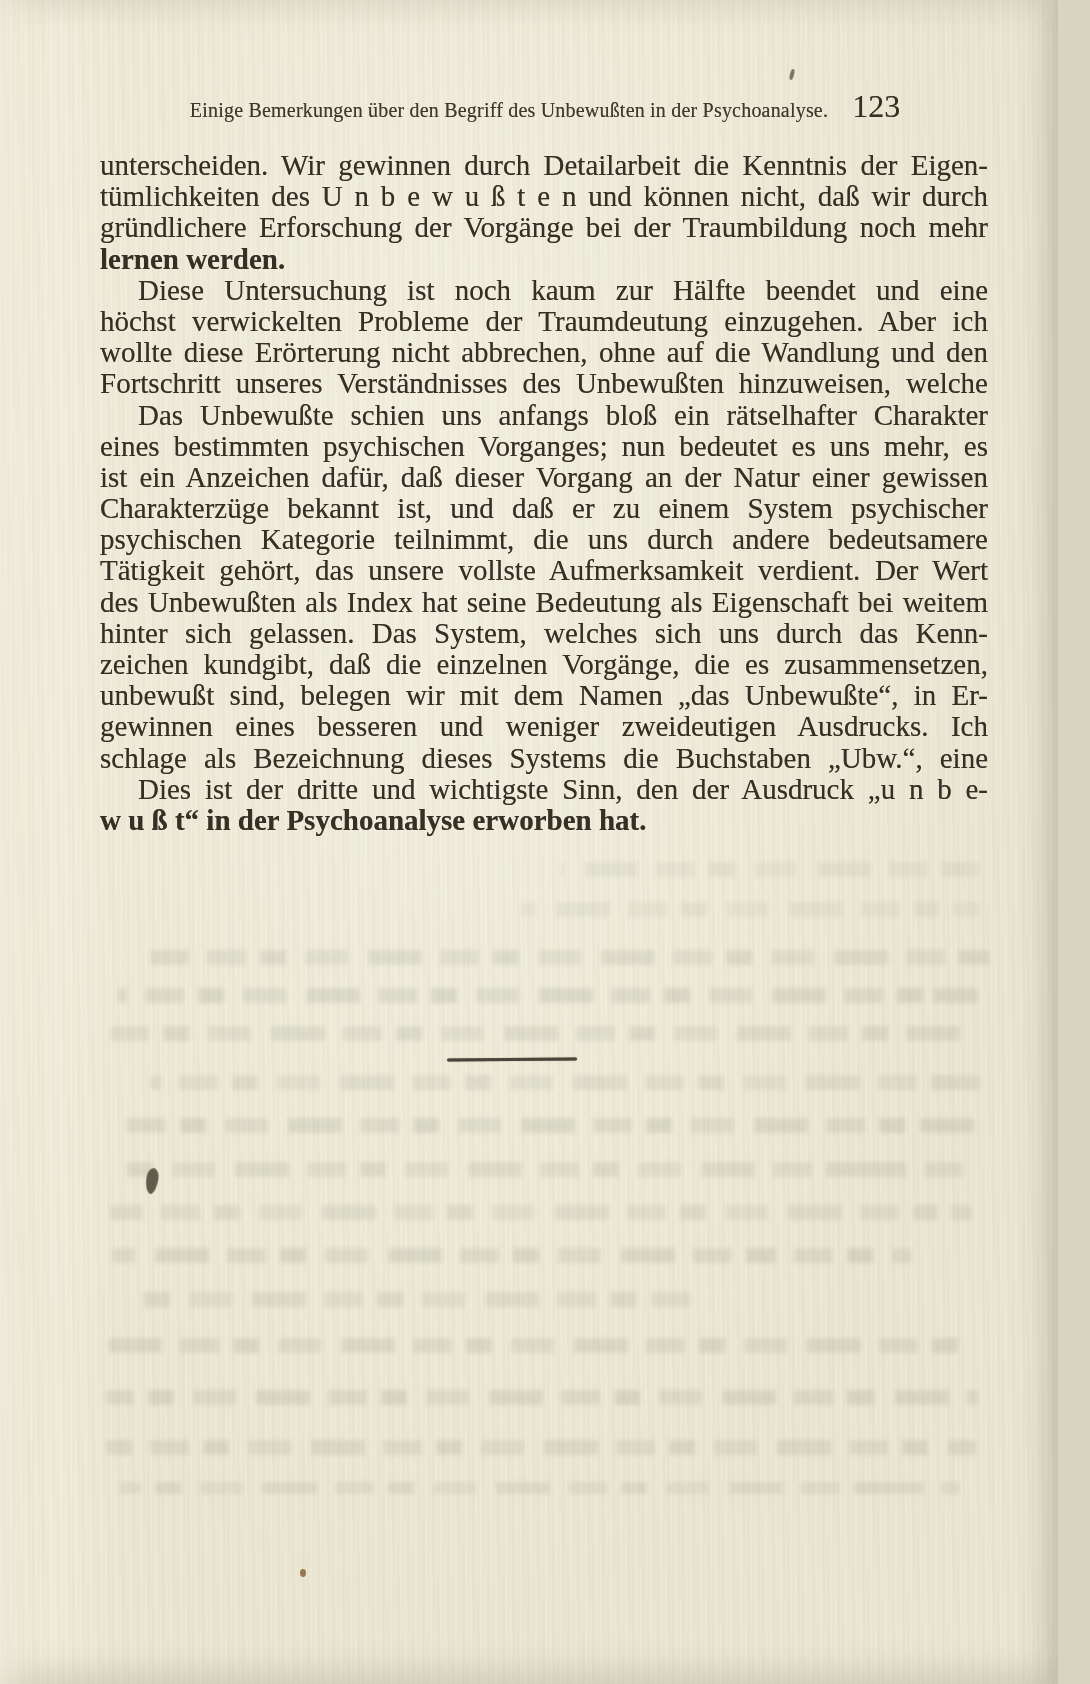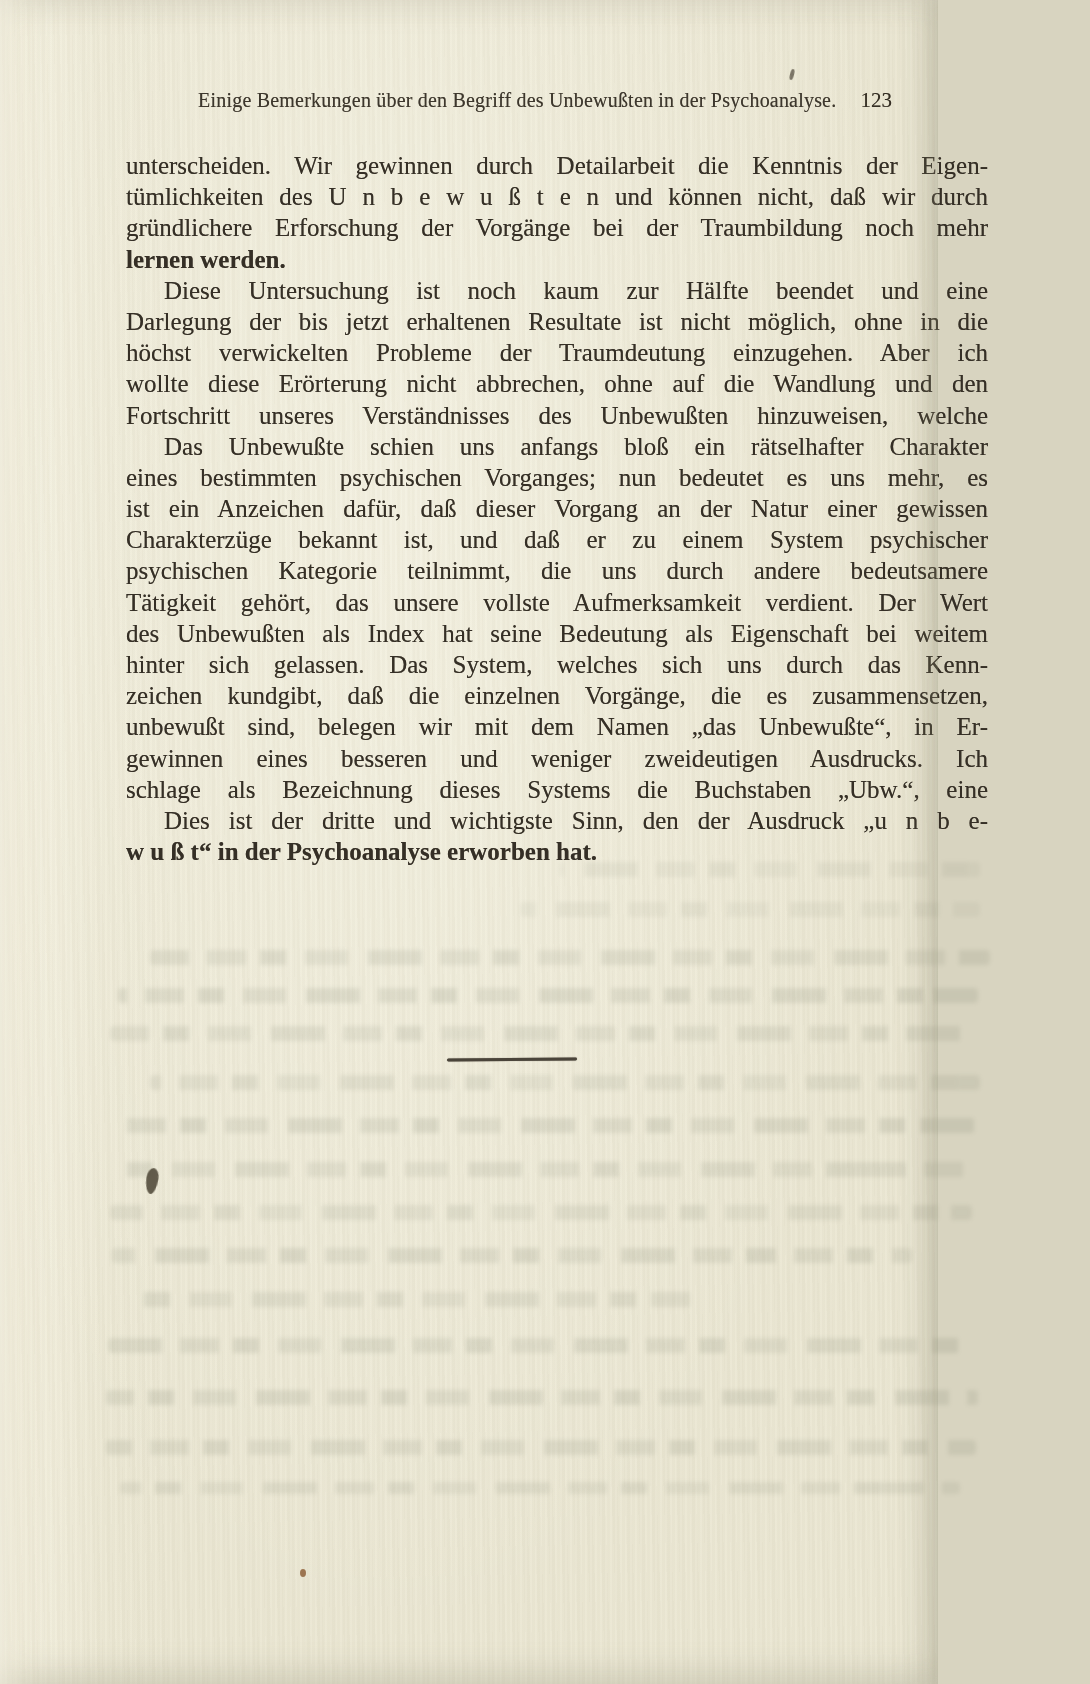--- a/index.html
+++ b/index.html
@@ -3,21 +3,21 @@
 <meta charset="utf-8">
 <style>
   html,body{margin:0;padding:0;}
   body{
     width:1090px;height:1684px;
     font-family:"Liberation Serif",serif;
     background:#d8d4c0;
     overflow:hidden;
   }
   .page{
-    position:relative;width:938px;height:1684px;
+    position:relative;width:1058px;height:1684px;
     background:
       repeating-linear-gradient(90deg, rgba(255,255,255,0.04) 0 2px, rgba(150,145,120,0.03) 2px 5px),
       repeating-linear-gradient(88deg, rgba(255,255,252,0.03) 0 7px, rgba(140,135,110,0.02) 7px 13px),
       radial-gradient(ellipse at 42% 30%, rgba(255,253,242,0.45), rgba(255,253,242,0) 68%),
       linear-gradient(90deg, #e7e2cc 0%, #f0ecda 5%, #ebe7d3 11%, #eae6d2 18%),
       #eae6d2;
   }
   .page::after{
     content:"";position:absolute;inset:0;pointer-events:none;
     box-shadow:
@@ -29,32 +29,31 @@
   .running-header{
     position:absolute;top:88px;left:100px;width:890px;
     display:flex;justify-content:center;align-items:baseline;gap:24px;
     white-space:nowrap;
   }
   .running-header .title{
     font-size:20px;color:#3d372d;letter-spacing:0.2px;
     text-shadow:0 0 0.5px rgba(50,42,30,0.5);
   }
   .running-header .pagenum{
-    font-size:21px;color:#352f25;
+    font-size:32px;color:#352f25;
     text-shadow:0 0 0.5px rgba(50,42,30,0.5);
   }
   .body-text{
     position:absolute;top:150px;left:100px;width:888px;
     color:#352f26;
   }
   .line{
-    font-size:25px;line-height:31.2px;height:31.2px;overflow:hidden;
+    font-size:29px;line-height:31.2px;height:31.2px;overflow:hidden;
     text-align:justify;text-align-last:justify;
     text-shadow:0 0 0.5px rgba(45,38,26,0.55);
-    margin-left:26px;
   }
   .line.indent{text-indent:38px;}
   .line.last{text-align-last:left;font-weight:bold;}
   .divider{
     position:absolute;left:447px;top:1058px;width:130px;height:3px;
     background:#4a443a;border-radius:2px;transform:rotate(-0.5deg);
     box-shadow:0 0 1px rgba(60,52,40,0.6);
   }
   
   .bleed{
@@ -90,21 +89,20 @@
     <span class="title">Einige Bemerkungen über den Begriff des Unbewußten in der Psychoanalyse.</span>
     <span class="pagenum">123</span>
   </div>
 
   <div class="body-text">
       <div class="line">unterscheiden. Wir gewinnen durch Detailarbeit die Kenntnis der Eigen-</div>
       <div class="line">tümlichkeiten des U n b e w u ß t e n und können nicht, daß wir durch</div>
       <div class="line">gründlichere Erforschung der Vorgänge bei der Traumbildung noch mehr</div>
       <div class="line last">lernen werden.</div>
       <div class="line indent">Diese Untersuchung ist noch kaum zur Hälfte beendet und eine</div>
-      <div class="line">Darlegung der bis jetzt erhaltenen Resultate ist nicht möglich, ohne in die</div>
       <div class="line">höchst verwickelten Probleme der Traumdeutung einzugehen. Aber ich</div>
       <div class="line">wollte diese Erörterung nicht abbrechen, ohne auf die Wandlung und den</div>
       <div class="line">Fortschritt unseres Verständnisses des Unbewußten hinzuweisen, welche</div>
       <div class="line indent">Das Unbewußte schien uns anfangs bloß ein rätselhafter Charakter</div>
       <div class="line">eines bestimmten psychischen Vorganges; nun bedeutet es uns mehr, es</div>
       <div class="line">ist ein Anzeichen dafür, daß dieser Vorgang an der Natur einer gewissen</div>
       <div class="line">Charakterzüge bekannt ist, und daß er zu einem System psychischer</div>
       <div class="line">psychischen Kategorie teilnimmt, die uns durch andere bedeutsamere</div>
       <div class="line">Tätigkeit gehört, das unsere vollste Aufmerksamkeit verdient. Der Wert</div>
       <div class="line">des Unbewußten als Index hat seine Bedeutung als Eigenschaft bei weitem</div>

